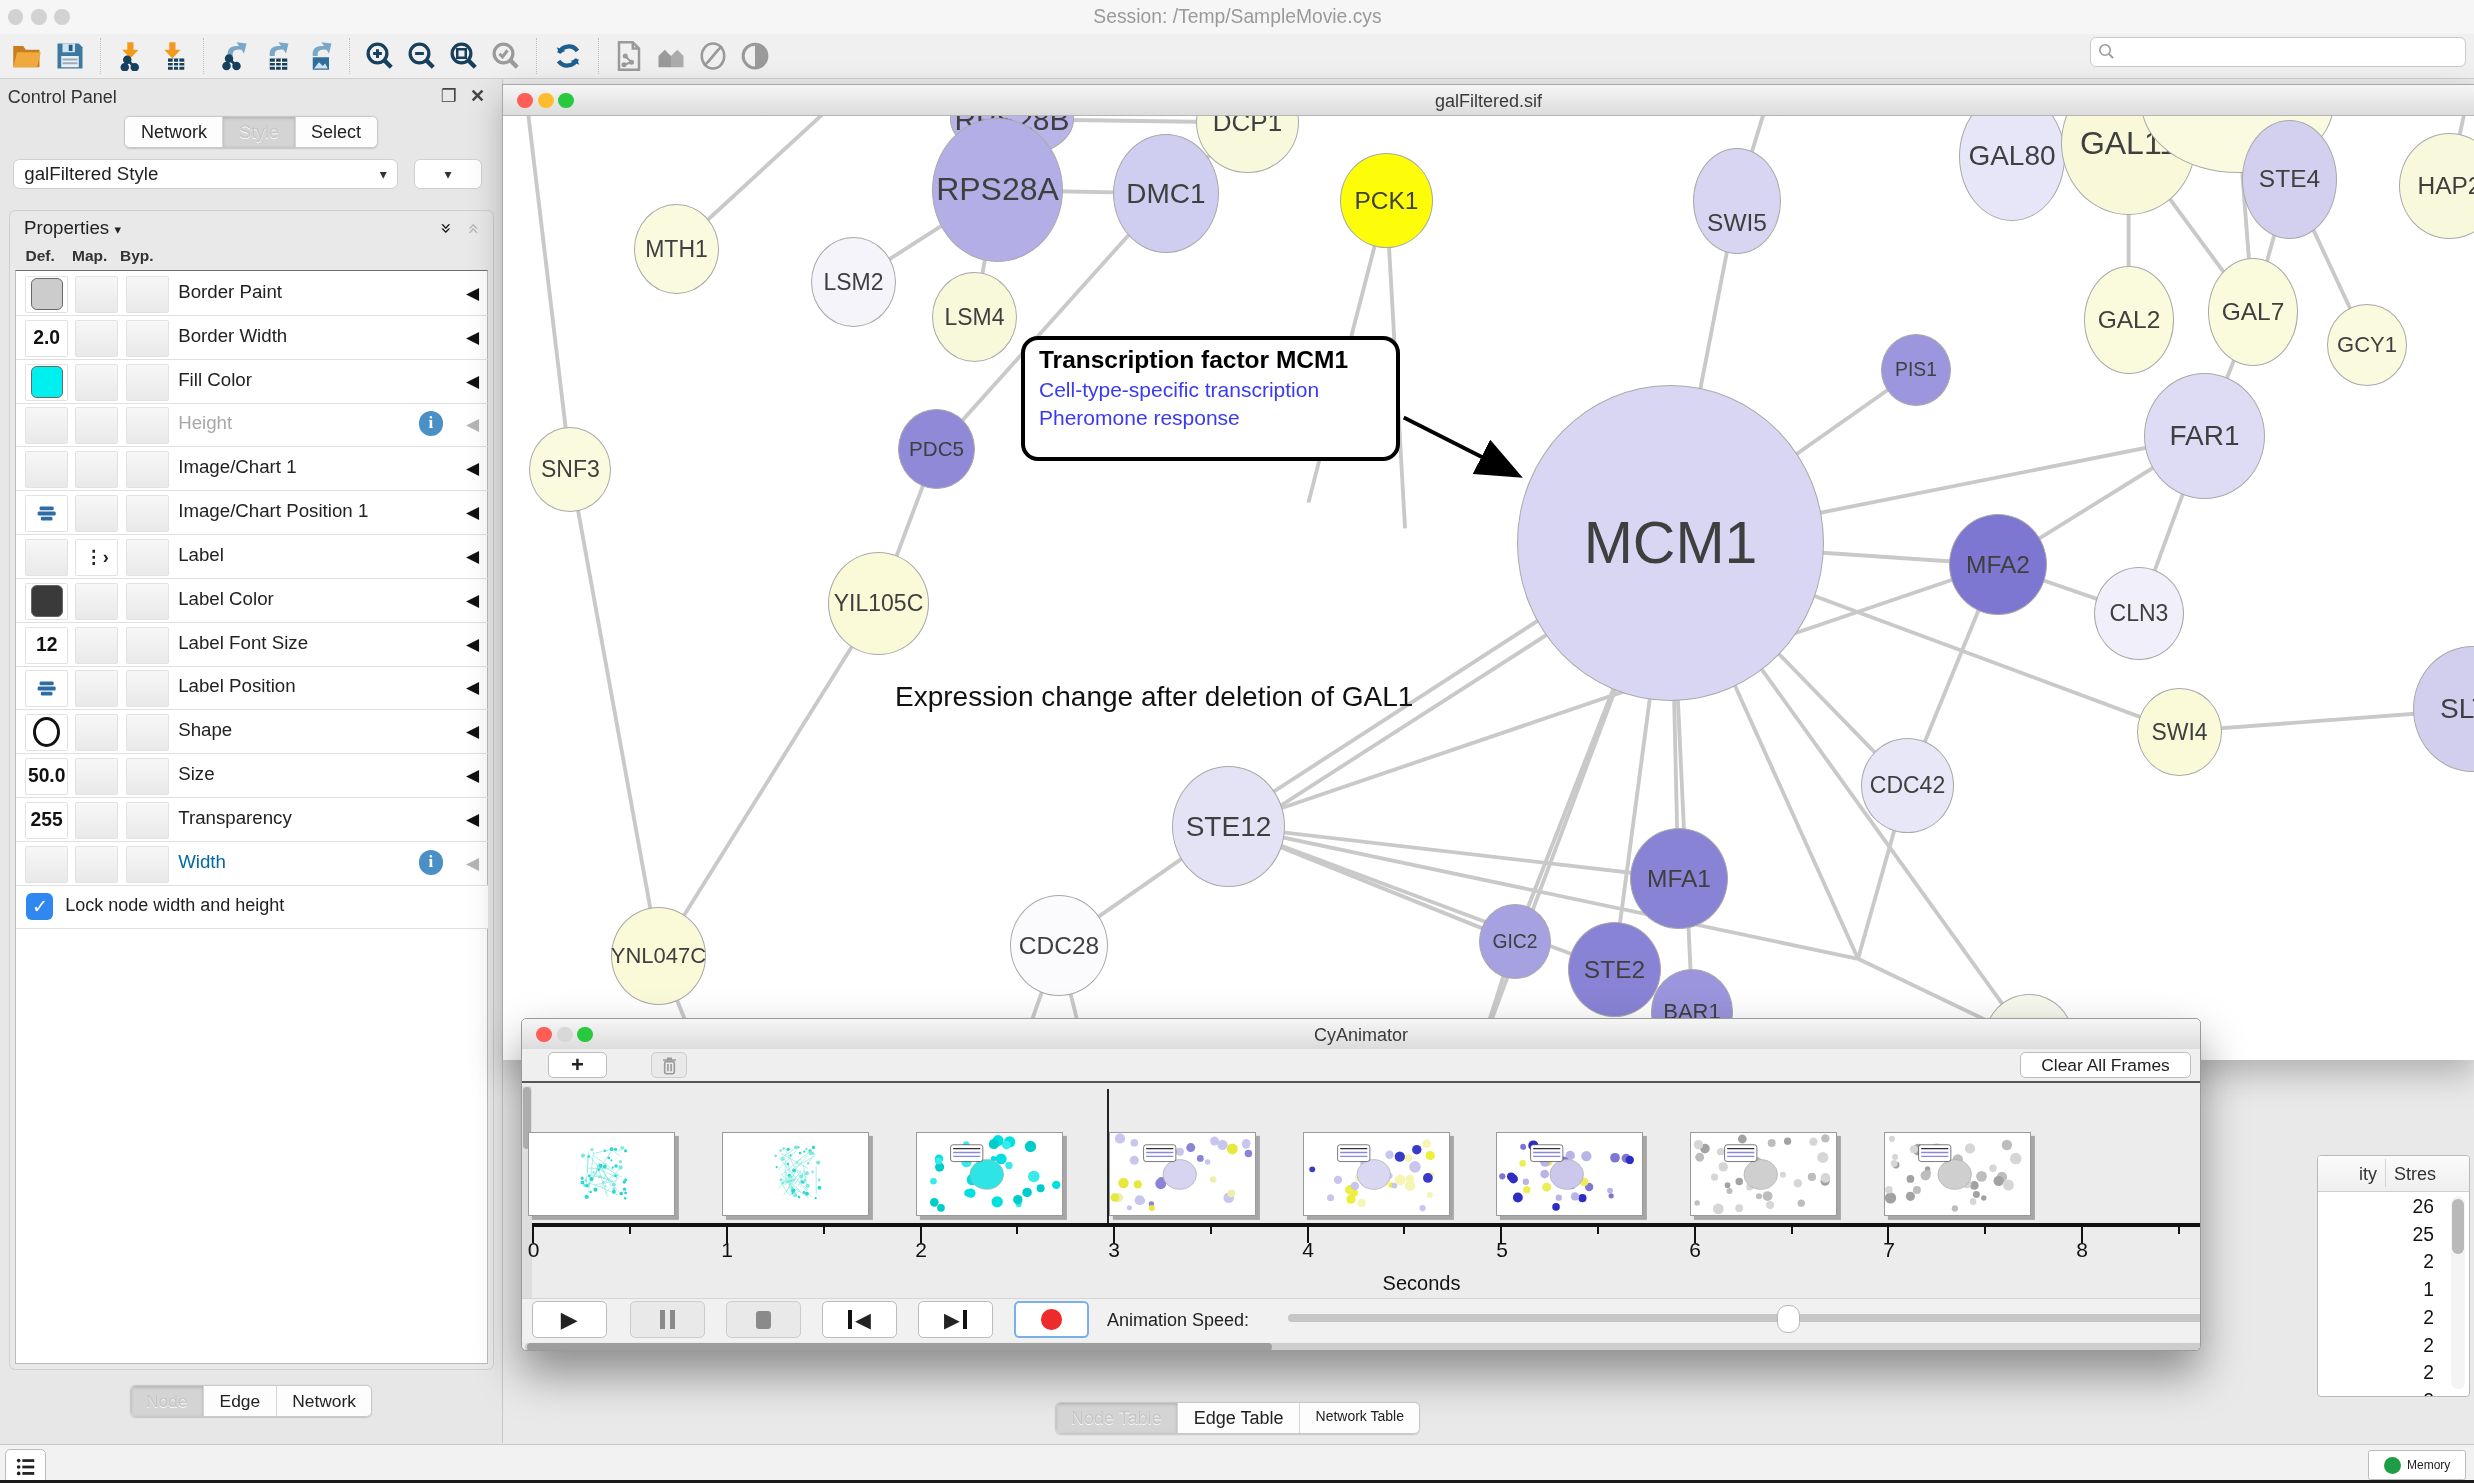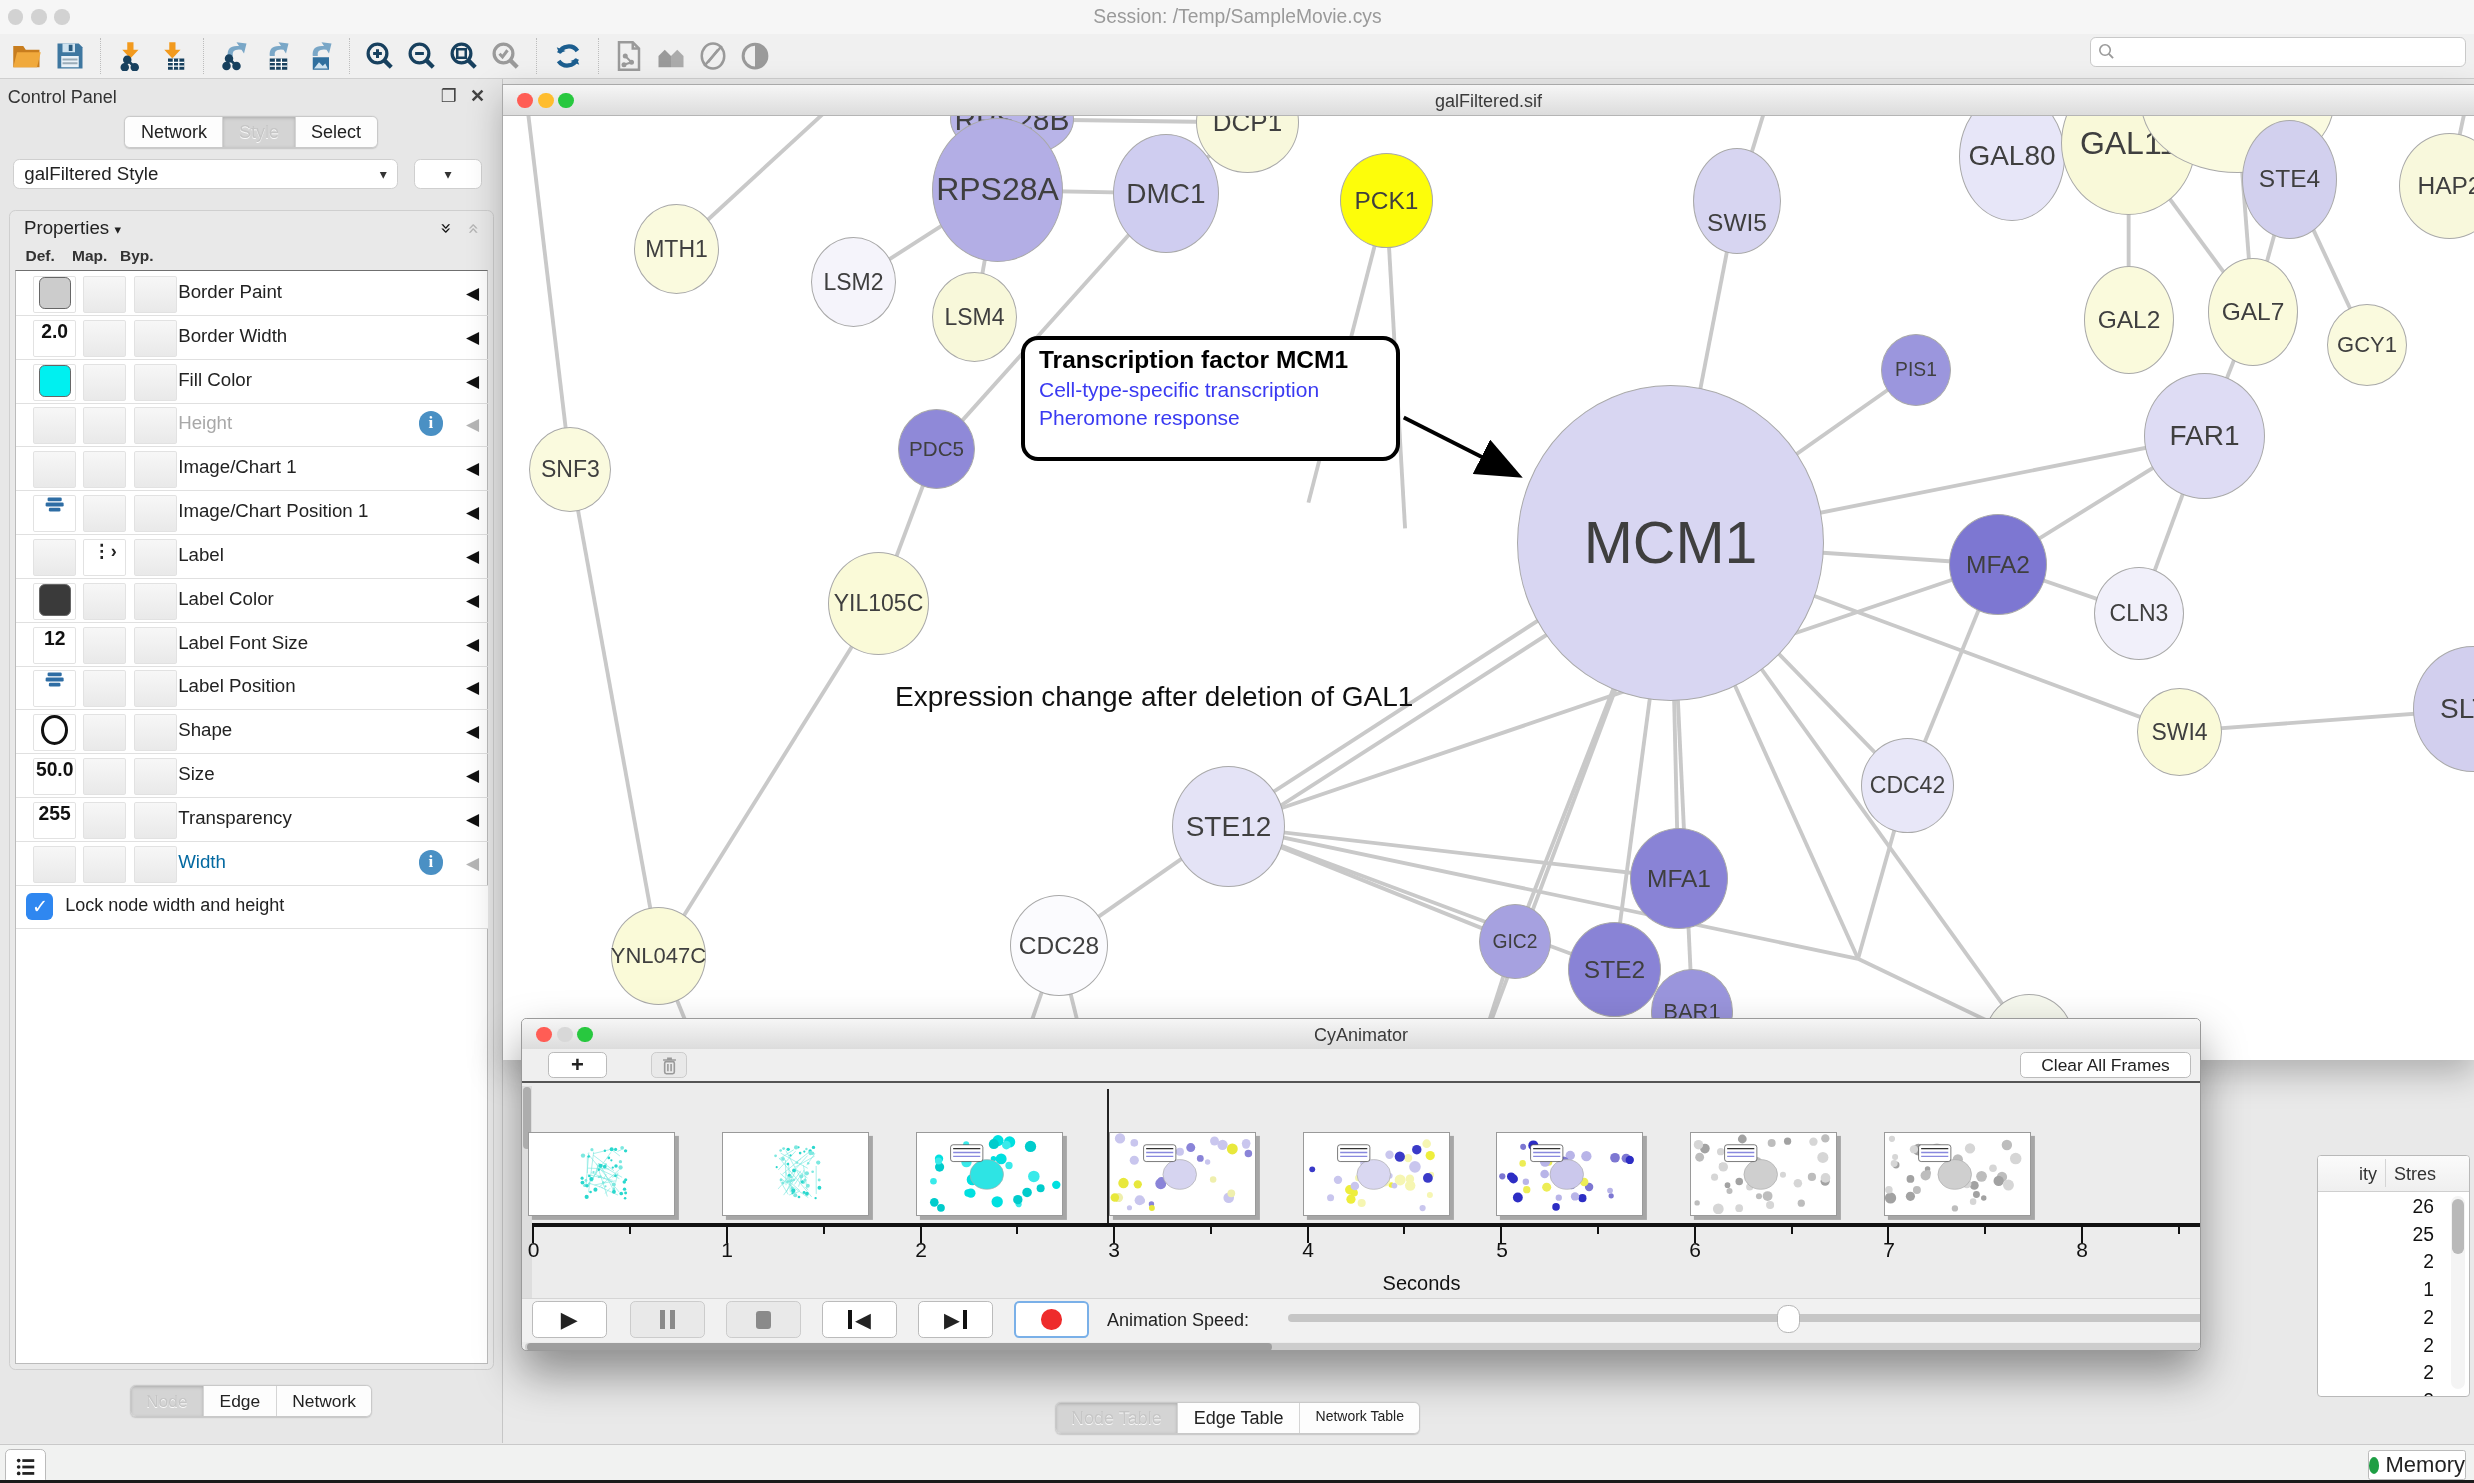--- a/index.html
+++ b/index.html
@@ -27,21 +27,21 @@
   .tab:last-child{border-right:none;}
   .tab.sel{background:#d4d4d4;color:#c6c6c6;text-shadow:0 0.6px 0 #fafafa;box-shadow:inset 0 1.3px 3.2px rgba(0,0,0,.18);}
   .dropdown{background:#fff;border:1.3px solid #cfcfcf;border-radius:6.4px;display:flex;align-items:center;
             justify-content:space-between;padding:0 10.3px;box-sizing:border-box;font-size:18.7px;}
   .propbox{left:9px;top:131px;width:483px;height:1158px;background:#e9e9e9;border:0.6px solid #cfcfcf;border-radius:6.4px;}
   .prop-head{left:14px;top:6.4px;font-size:18.7px;color:#222;}
   .prop-cols{top:36px;font-size:15.5px;font-weight:bold;color:#333;}
   .proplist{left:5.2px;top:59px;width:473px;height:1094px;background:#fff;border:0.6px solid #bbb;border-top:1.9px solid #6f6f6f;box-sizing:border-box;}
   .prow{position:absolute;left:0;width:472px;height:44px;border-bottom:0.6px solid #e0e0e0;}
   .pcell{position:absolute;top:4.5px;width:41px;height:35px;background:linear-gradient(#f7f7f7,#e9e9e9);border:0.6px solid #e2e2e2;border-radius:1.9px;
-         display:flex;justify-content:center;margin-left:8px;}
+         display:flex;align-items:center;justify-content:center;}
   .plabel{position:absolute;left:162px;top:10.3px;font-size:18.7px;color:#222;}
   .parrow{position:absolute;right:9px;top:11.6px;font-size:17px;color:#111;}
   .pinfo{position:absolute;right:45px;top:9px;width:24.5px;height:24.5px;border-radius:50%;background:#4a90c4;color:#fff;
          font-size:17px;font-weight:bold;text-align:center;line-height:24.5px;font-family:"Liberation Serif",serif;}
   .swatch{width:32px;height:32px;border-radius:5.8px;border:1.3px solid #666;box-sizing:border-box;}
   .defnum{font-size:19.3px;font-weight:bold;color:#111;}
   .lockrow{position:absolute;left:0;top:614px;width:472px;height:43px;border-bottom:0.6px solid #e0e0e0;background:#fff;}
   .checkbox{position:absolute;left:10.3px;top:7.7px;width:27px;height:27px;border-radius:5.8px;background:#2f87f0;color:#fff;
             font-size:19.3px;text-align:center;line-height:27px;}
   .cp-tabs{left:0;top:1306px;width:502px;display:flex;justify-content:center;}
@@ -1111,20 +1111,20 @@
           <g fill="#222">
             <circle cx="4" cy="5" r="2"></circle>
             <rect x="8" y="3.5" width="13" height="3"></rect>
             <circle cx="4" cy="12" r="2"></circle>
             <rect x="8" y="10.5" width="13" height="3"></rect>
             <circle cx="4" cy="19" r="2"></circle>
             <rect x="8" y="17.5" width="13" height="3"></rect>
           </g>
         </svg>
     </div>
-    <div class="btn abs" style="right:9px;top:5.2px;width:98px;height:30px;font-size:22px;border-radius:2.6px;">
+    <div class="btn abs" style="right:9px;top:5.2px;width:98px;height:30px;font-size:12px;border-radius:2.6px;">
       <span style="width:17px;height:17px;border-radius:50%;background:#1e9e44;display:inline-block;margin-right:6.4px;"></span>
       <span>Memory</span>
     </div>
   </div>
   <div class="abs blackedge"></div>
 </div>
 
 
 </body></html>

